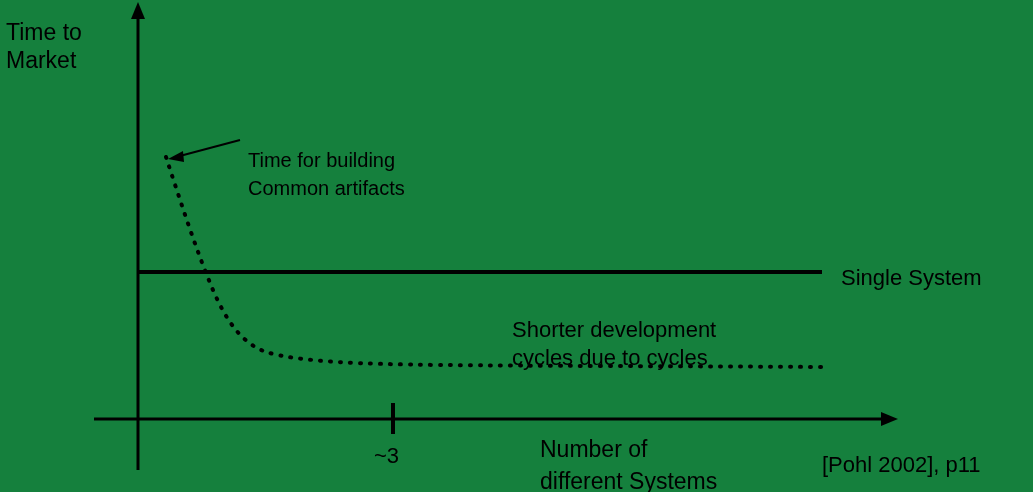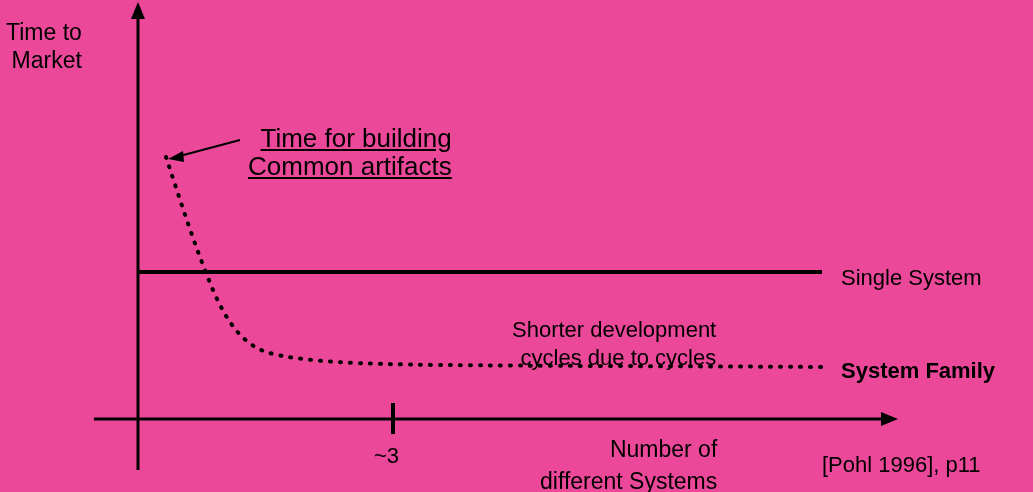--- a/index.html
+++ b/index.html
@@ -9,42 +9,40 @@
   }
   body {
     font-family: "Liberation Sans", sans-serif;
     color: #000000;
   }
   #page {
     position: relative;
     width: 1033px;
     height: 492px;
     overflow: hidden;
-    background: #ec4899;
-    text-align: right;
+    background: #15803d;
   }
   .abs { position: absolute; }
 
   
   #axis-y-label {
     left: 6px;
     top: 18px;
     font-size: 23px;
     line-height: 28px;
     white-space: pre-line;
   }
 
   
   #annot-common {
     left: 248px;
-    top: 124px;
-    font-size: 26px;
+    top: 146px;
+    font-size: 20px;
     line-height: 28px;
     white-space: pre-line;
-    text-decoration: underline;
   }
 
   
   #annot-reuse {
     left: 512px;
     top: 316px;
     font-size: 22px;
     line-height: 28px;
     white-space: pre-line;
   }
@@ -133,22 +131,21 @@
 Market</div>
 
   <div class="abs" id="annot-common">Time for building
 Common artifacts</div>
 
   <div class="abs" id="annot-reuse">Shorter development
 cycles due to cycles</div>
 
   <div class="abs" id="label-single">Single System</div>
 
-  <div class="abs" id="label-family">System Family</div>
 
   <div class="abs" id="xtick-label">~3</div>
 
   <div class="abs" id="axis-x-label">Number of
 different Systems</div>
 
-  <div class="abs" id="source-note">[Pohl 1996], p11</div>
+  <div class="abs" id="source-note">[Pohl 2002], p11</div>
 
 </div>
 
 </body></html>

